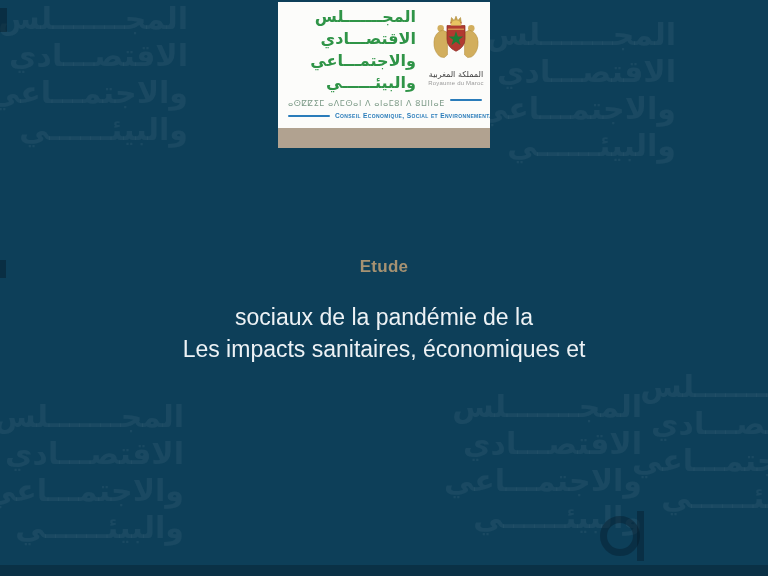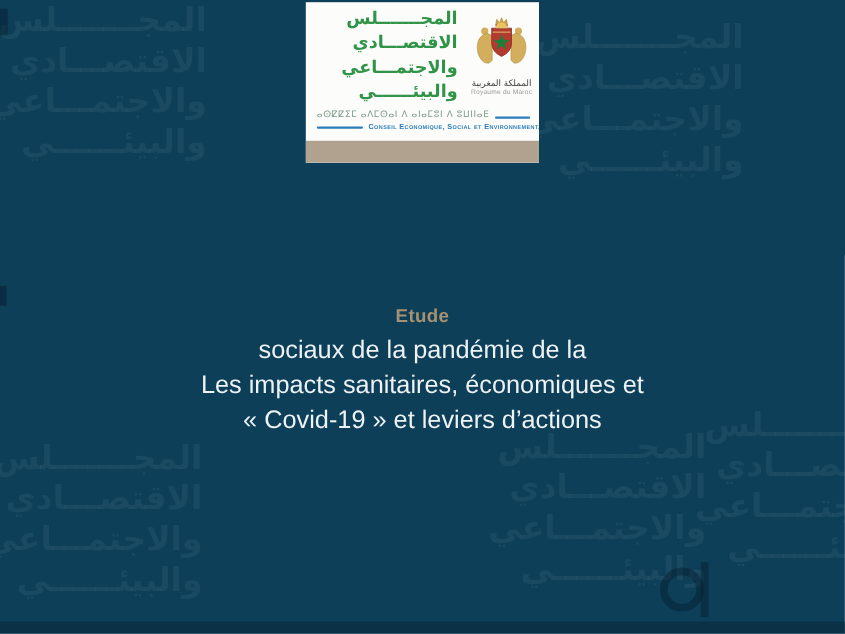--- a/index.html
+++ b/index.html
@@ -46,21 +46,21 @@
     position:absolute; left:6px; top:4px; width:132px;
     direction:rtl; text-align:right;
     font-family:"DejaVu Sans", sans-serif; font-weight:bold;
     font-size:16px; line-height:22px; color:#2f9447; white-space:nowrap;
   }
   .coat-wrap{ position:absolute; left:149px; top:12px; width:58px; text-align:center;}
   .kingdom-ar{ font-family:"DejaVu Sans", sans-serif; font-size:8px; color:#3d3d3d; margin-top:0;}
   .kingdom-fr{ font-size:6px; color:#9a9a9a; letter-spacing:0.2px; margin-top:1px;}
   .tifinagh-row{
     position:absolute; left:10px; right:8px; top:97px;
-    display:flex; align-items:flex-end; gap:5px;
+    display:flex; align-items:flex-start; gap:5px;
   }
   .tifinagh-text{
     font-family:"DejaVu Sans", sans-serif; font-size:8px; letter-spacing:0.6px;
     color:#7d9b88; white-space:nowrap;
   }
   .rule{ height:2px; background:#2a7cba; border-radius:1px;}
   .rule-grow{ flex:1;}
   .conseil-row{
     position:absolute; left:10px; right:8px; top:110px;
     display:flex; align-items:center; gap:5px;
@@ -70,21 +70,21 @@
     font-size:6.6px; color:#2a7cba; font-variant:small-caps;
     letter-spacing:0.35px; white-space:nowrap; font-weight:bold;
   }
   .beige-strip{
     position:absolute; left:0; right:0; bottom:0; height:20px; background:#b1a290;
   }
   
   .kicker{
     position:absolute; top:257px; left:0; width:100%;
     text-align:center; color:#a69272; font-weight:bold;
-    font-size:17px; letter-spacing:0.3px;margin-top:21px;
+    font-size:17px; letter-spacing:0.3px;
   }
   .title{
     position:absolute; top:301px; left:0; width:100%;
     text-align:center; color:#edf2f5;
     font-size:23px; line-height:32px; font-weight:400;
   }
 </style>
 </head>
 <body>
 
@@ -171,16 +171,15 @@
     </div>
 
     <div class="beige-strip"></div>
   </div>
 
   <div class="kicker">Etude</div>
 
   <div class="title">
     <div>sociaux de la pandémie de la</div>
     <div>Les impacts sanitaires, économiques et</div>
-    <div>« Covid-19 » et leviers d’actions</div>
   </div>
 
 </div>
 
 </body></html>

